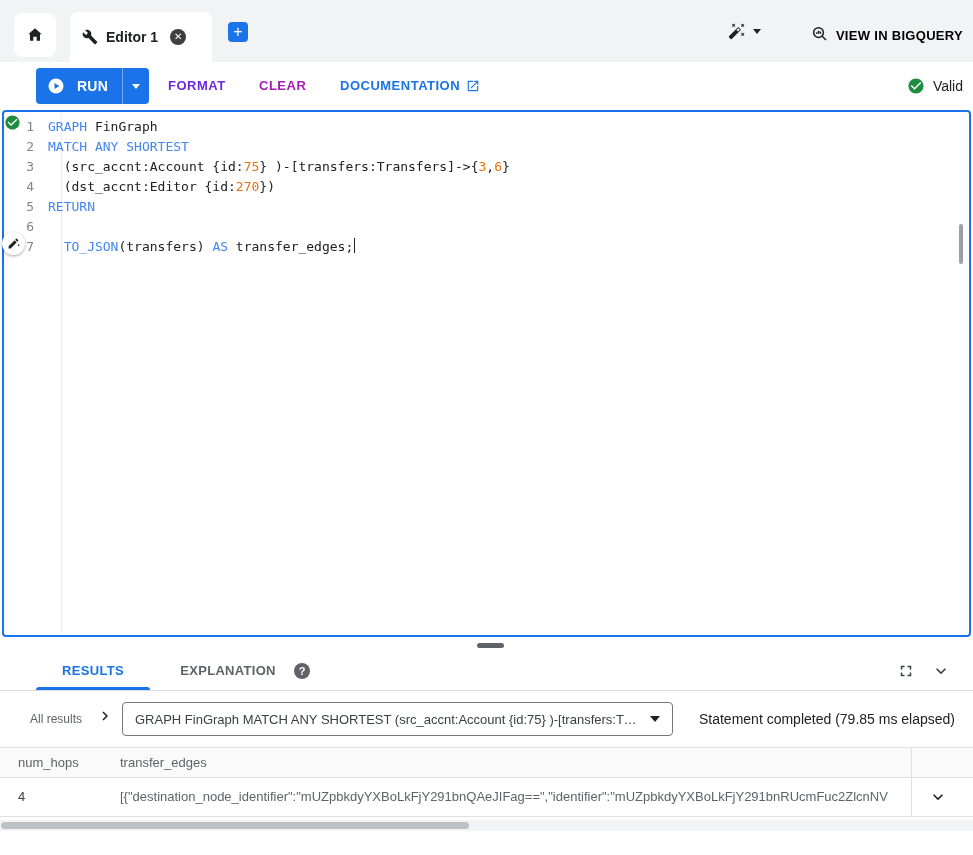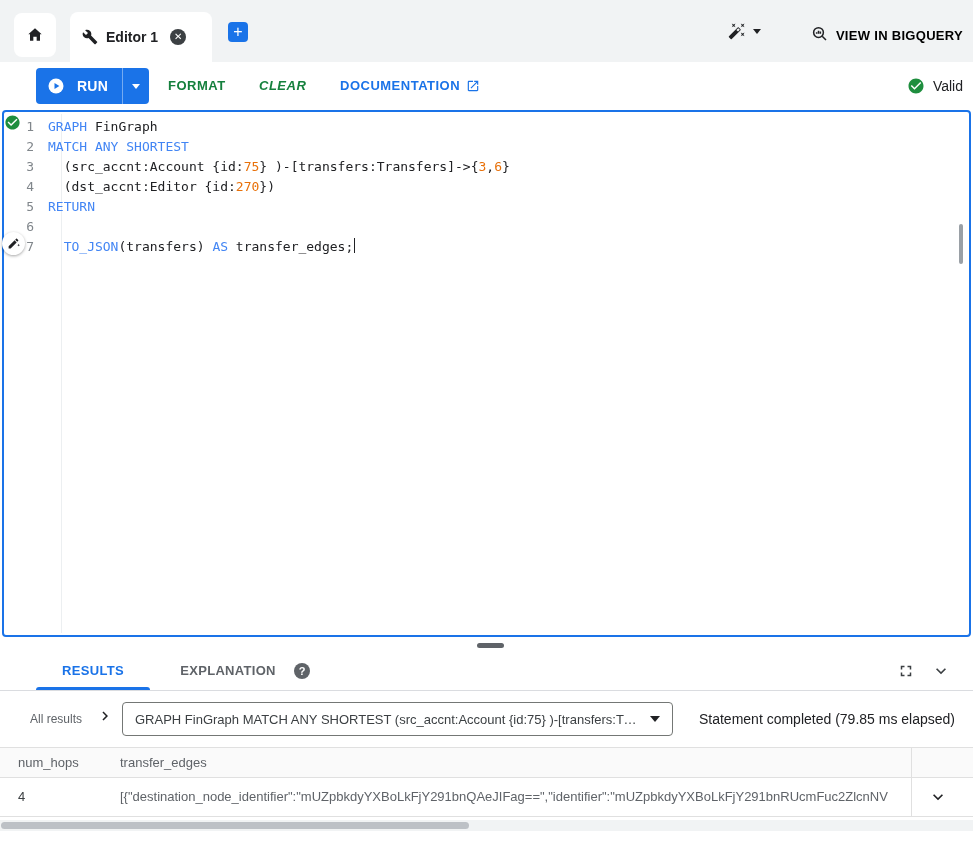--- a/index.html
+++ b/index.html
@@ -27,22 +27,22 @@
     font-size:13px; font-weight:700; letter-spacing:.3px; color:#000000; cursor:pointer; }
 
   
   .toolbar { position:absolute; left:0; top:62px; width:973px; height:48px; background:#fff; }
   .run-btn { position:absolute; left:36px; top:6px; height:36px; display:flex; border-radius:4px;
     overflow:hidden; background:var(--accent,#1a73e8); color:#fff; cursor:pointer; }
   .run-main { display:flex; align-items:center; gap:12px; padding:0 14px 0 11px; font-size:14px; font-weight:700; letter-spacing:.25px; }
   .run-caret { width:27px; display:flex; align-items:center; justify-content:center; border-left:1px solid rgba(255,255,255,.4); cursor:pointer; }
   .txt-btn { position:absolute; top:6px; height:36px; line-height:36px; font-size:13px; font-weight:700;
     letter-spacing:.5px; cursor:pointer; white-space:nowrap; display:flex; align-items:center; gap:6px; }
-  .btn-format { left:168px; color:#15803d; }
-  .btn-clear { left:259px; color:#15803d;font-style:italic; }
+  .btn-format { left:168px; color:#6d28d9; }
+  .btn-clear { left:259px; color:#a21caf; }
   .btn-doc { left:340px; color:var(--accent,#1a73e8); }
   .valid-status { position:absolute; right:10px; top:6px; height:36px; display:flex; align-items:center; gap:8px;
     font-size:14px; color:#202124; }
 
   
   .editor { position:absolute; left:2px; top:110px; width:969px; height:527px; background:#fff;
     border:2px solid var(--accent,#1a73e8); border-radius:4px; }
   .editor-check { position:absolute; left:0px; top:2px; z-index:3; }
   .gutter-line { position:absolute; left:57px; top:2px; bottom:2px; width:1px; background:#eceff1; }
   .code-lines { position:absolute; left:0; top:5px; right:10px; font-family:"DejaVu Sans Mono", monospace; font-size:13px; }

